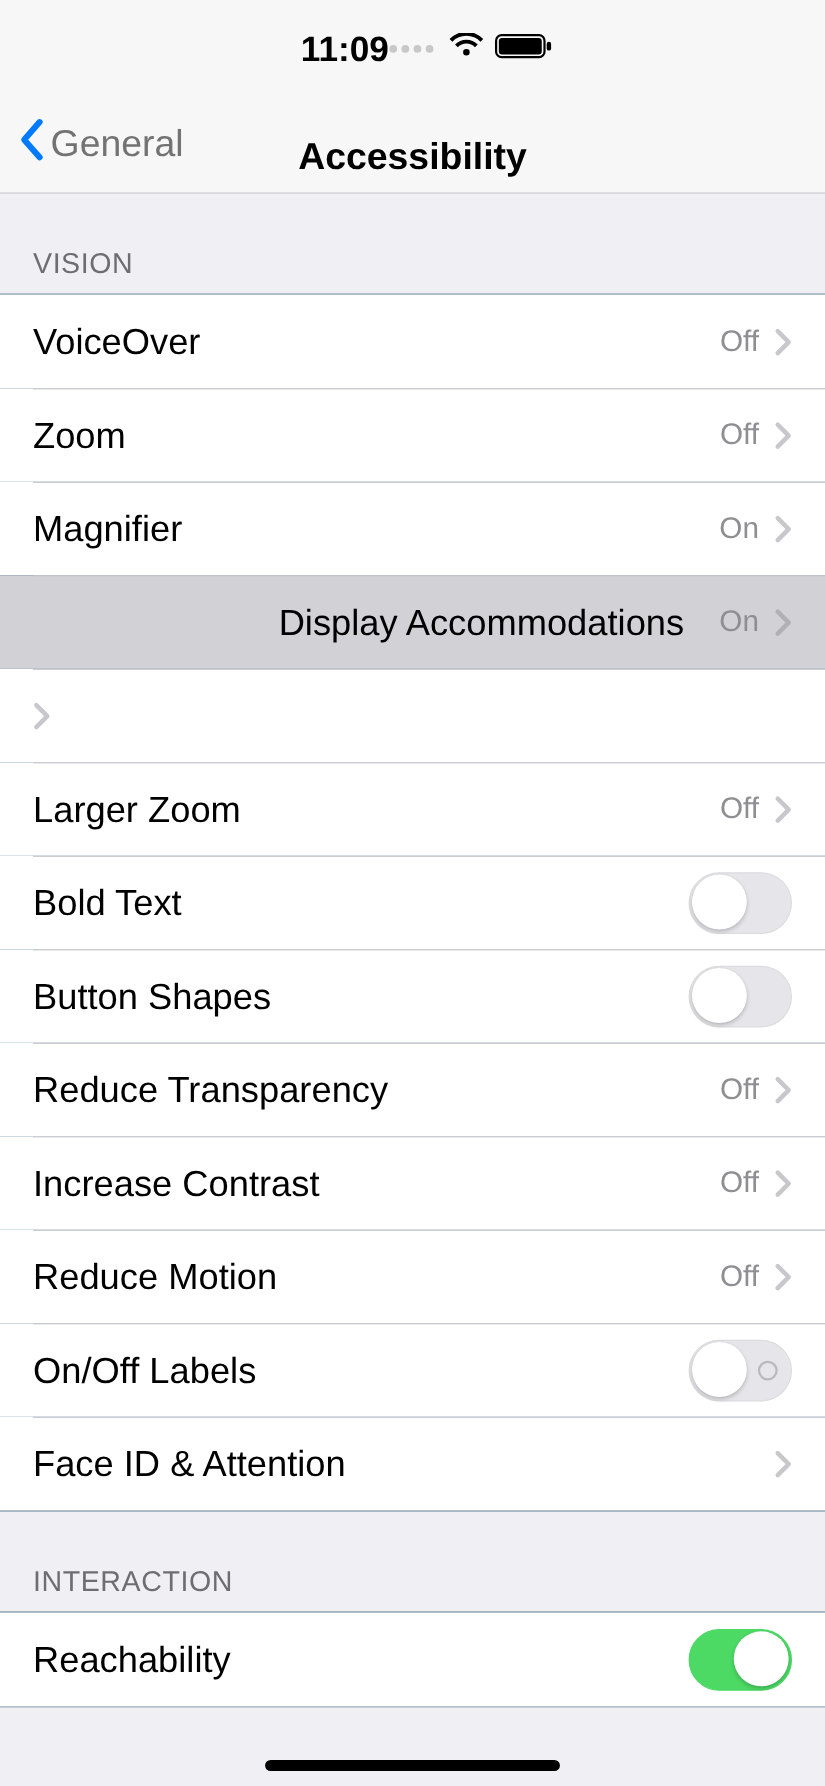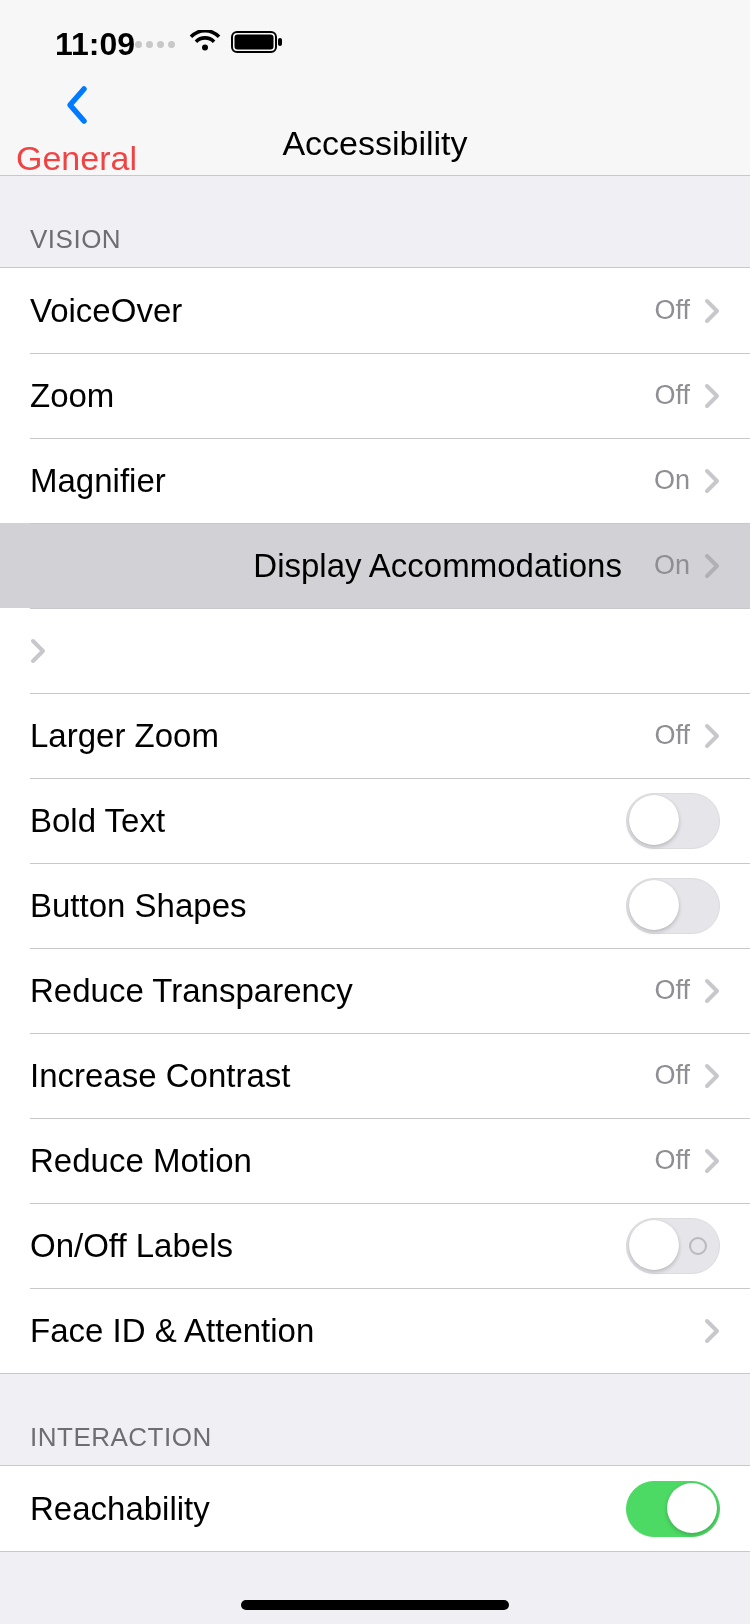--- a/index.html
+++ b/index.html
@@ -10,21 +10,21 @@
     background: #efeff4;
     color: #000;
     overflow: hidden;
   }
 
   
   .status-bar {
     height: 88px;
     display: flex;
     align-items: center;
-    justify-content: flex-start;
+    justify-content: center;
     padding: 0 30px 0 55px;
     background: #f7f7f8;
   }
   .status-time {
     font-size: 32px;
     font-weight: 600;
   }
   .status-right {
     display: flex;
     align-items: center;
@@ -49,31 +49,30 @@
     align-items: center;
     position: relative;
     background: #f7f7f8;
     border-bottom: 1px solid #c8c7cc;
   }
   .nav-back {
     display: flex;
     align-items: center;
     gap: 6px;
     padding-left: 16px;
-    color: #ef4444;
+    color: #737373;
     font-size: 34px;
     font-weight: 400;
-    flex-direction: column;
   }
   .nav-title {
     position: absolute;
     left: 0; right: 0;
     text-align: center;
     font-size: 34px;
-    font-weight: 400;
+    font-weight: 700;
     pointer-events: none;
     margin-top: 24px;
   }
 
   
   .group-header {
     padding: 48px 41px 12px 30px;
     font-size: 26px;
     color: #6d6d72;
     letter-spacing: 0.5px;

